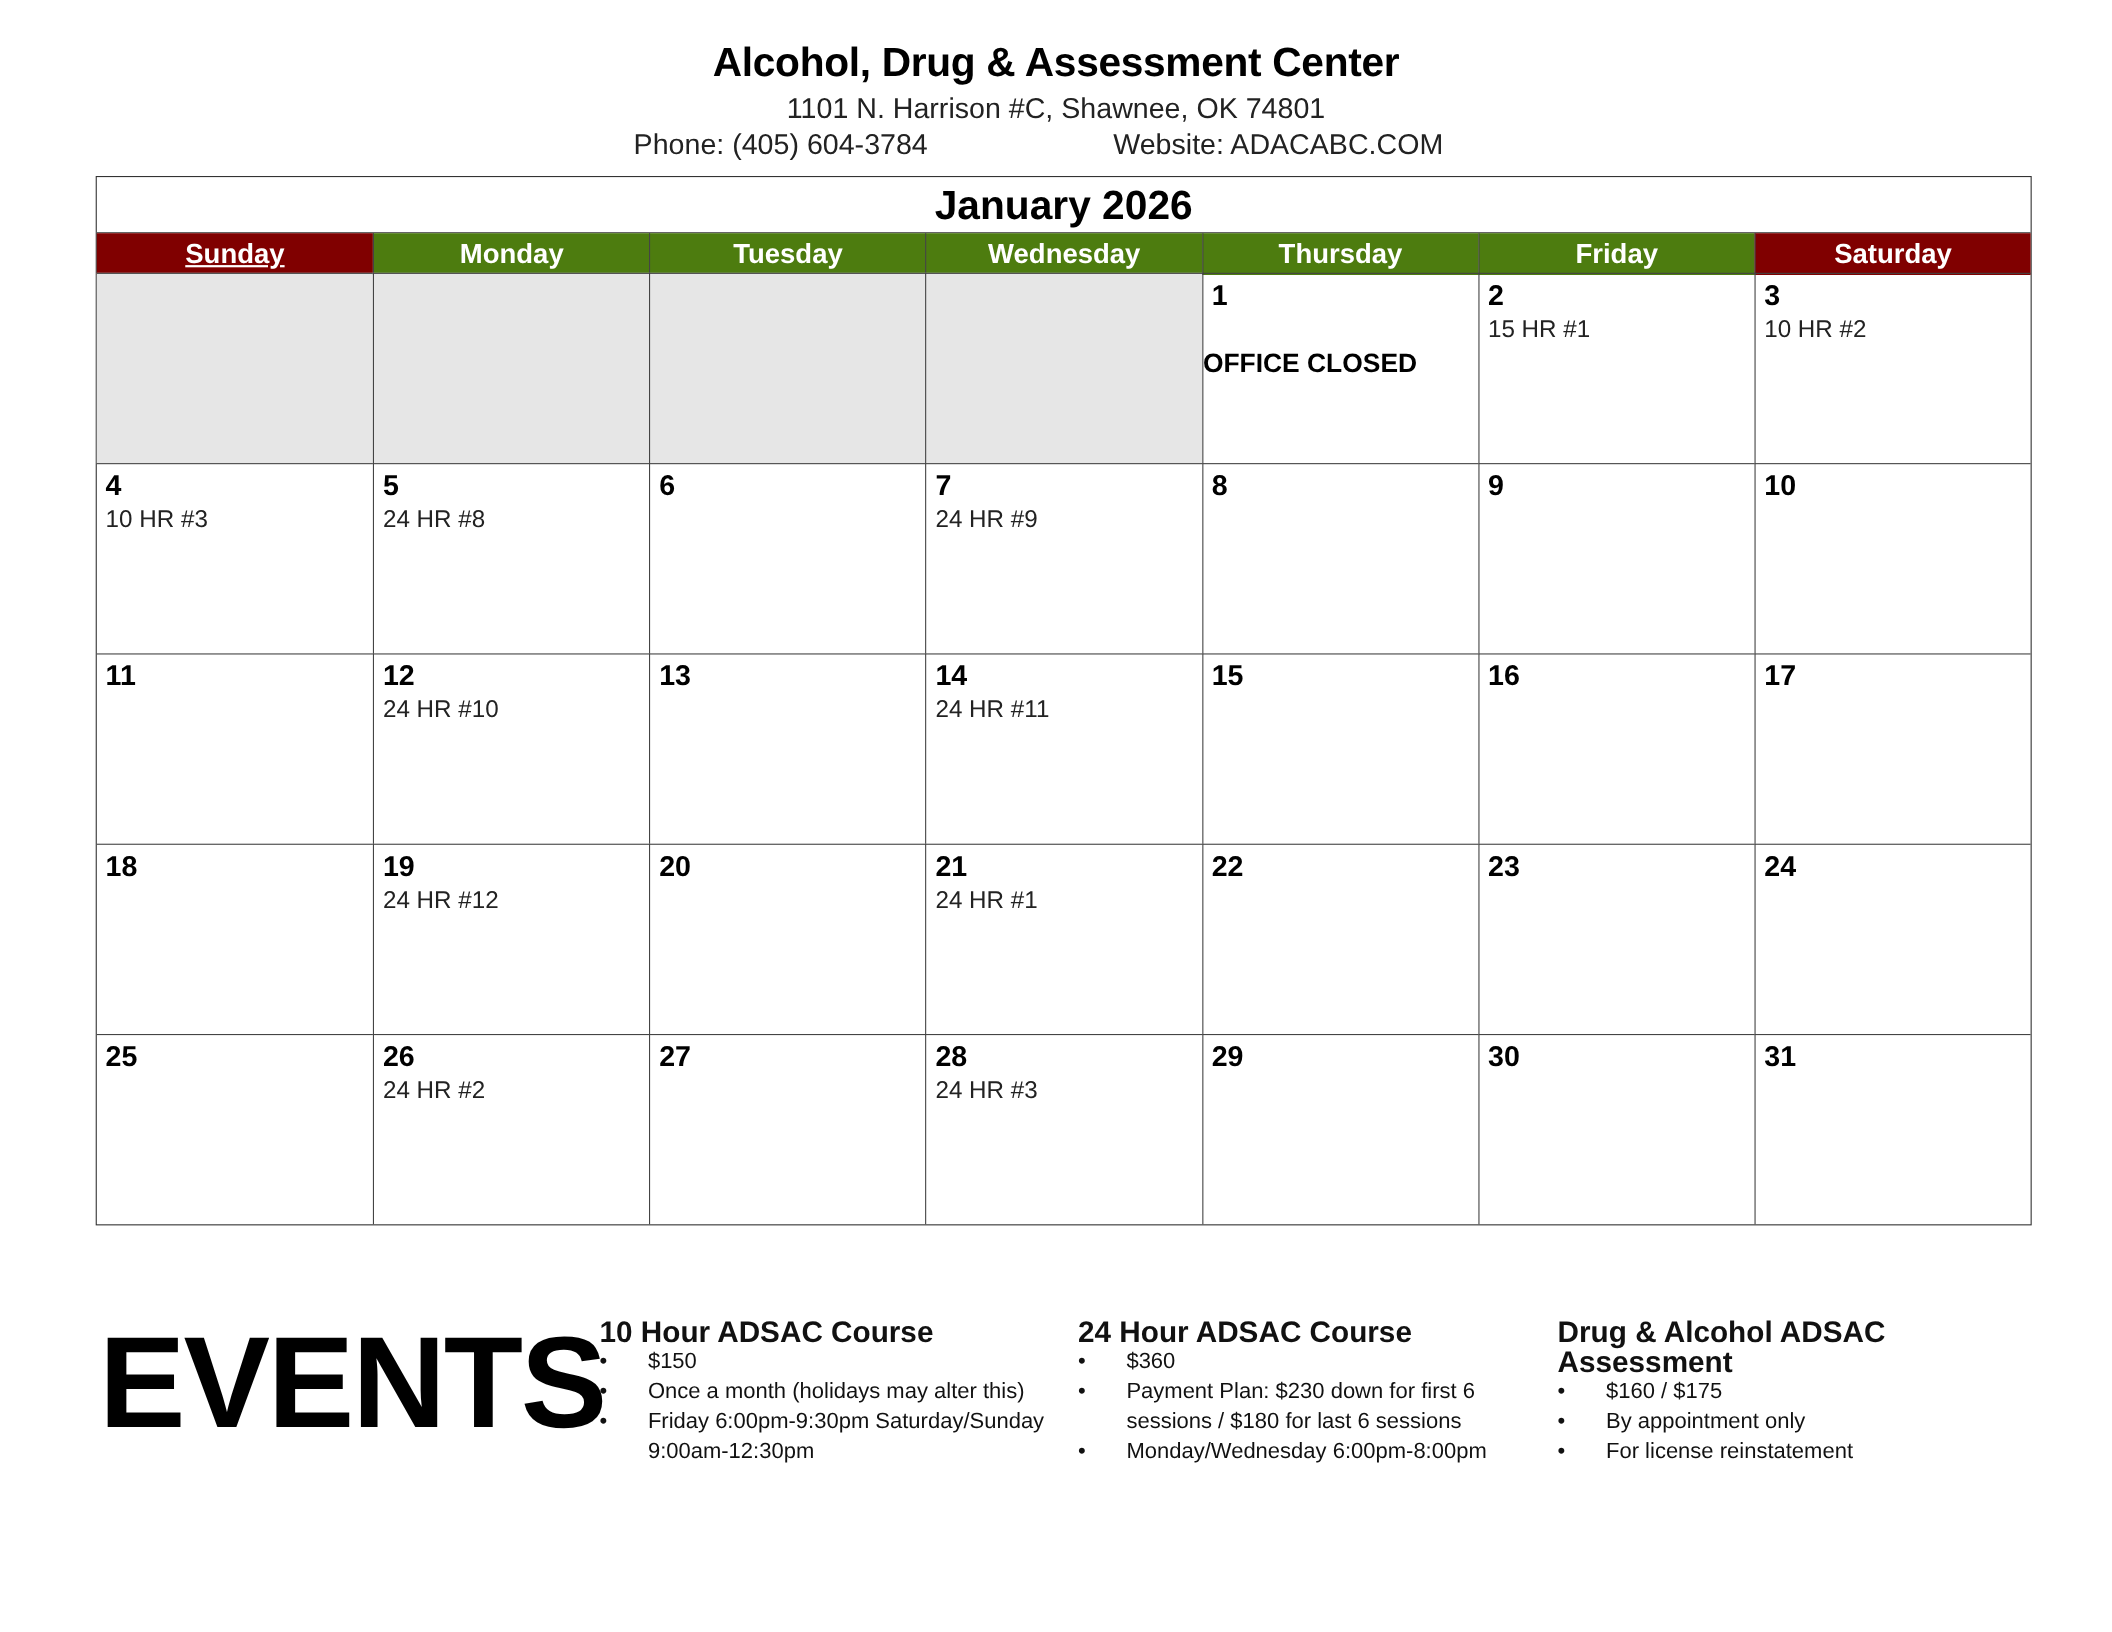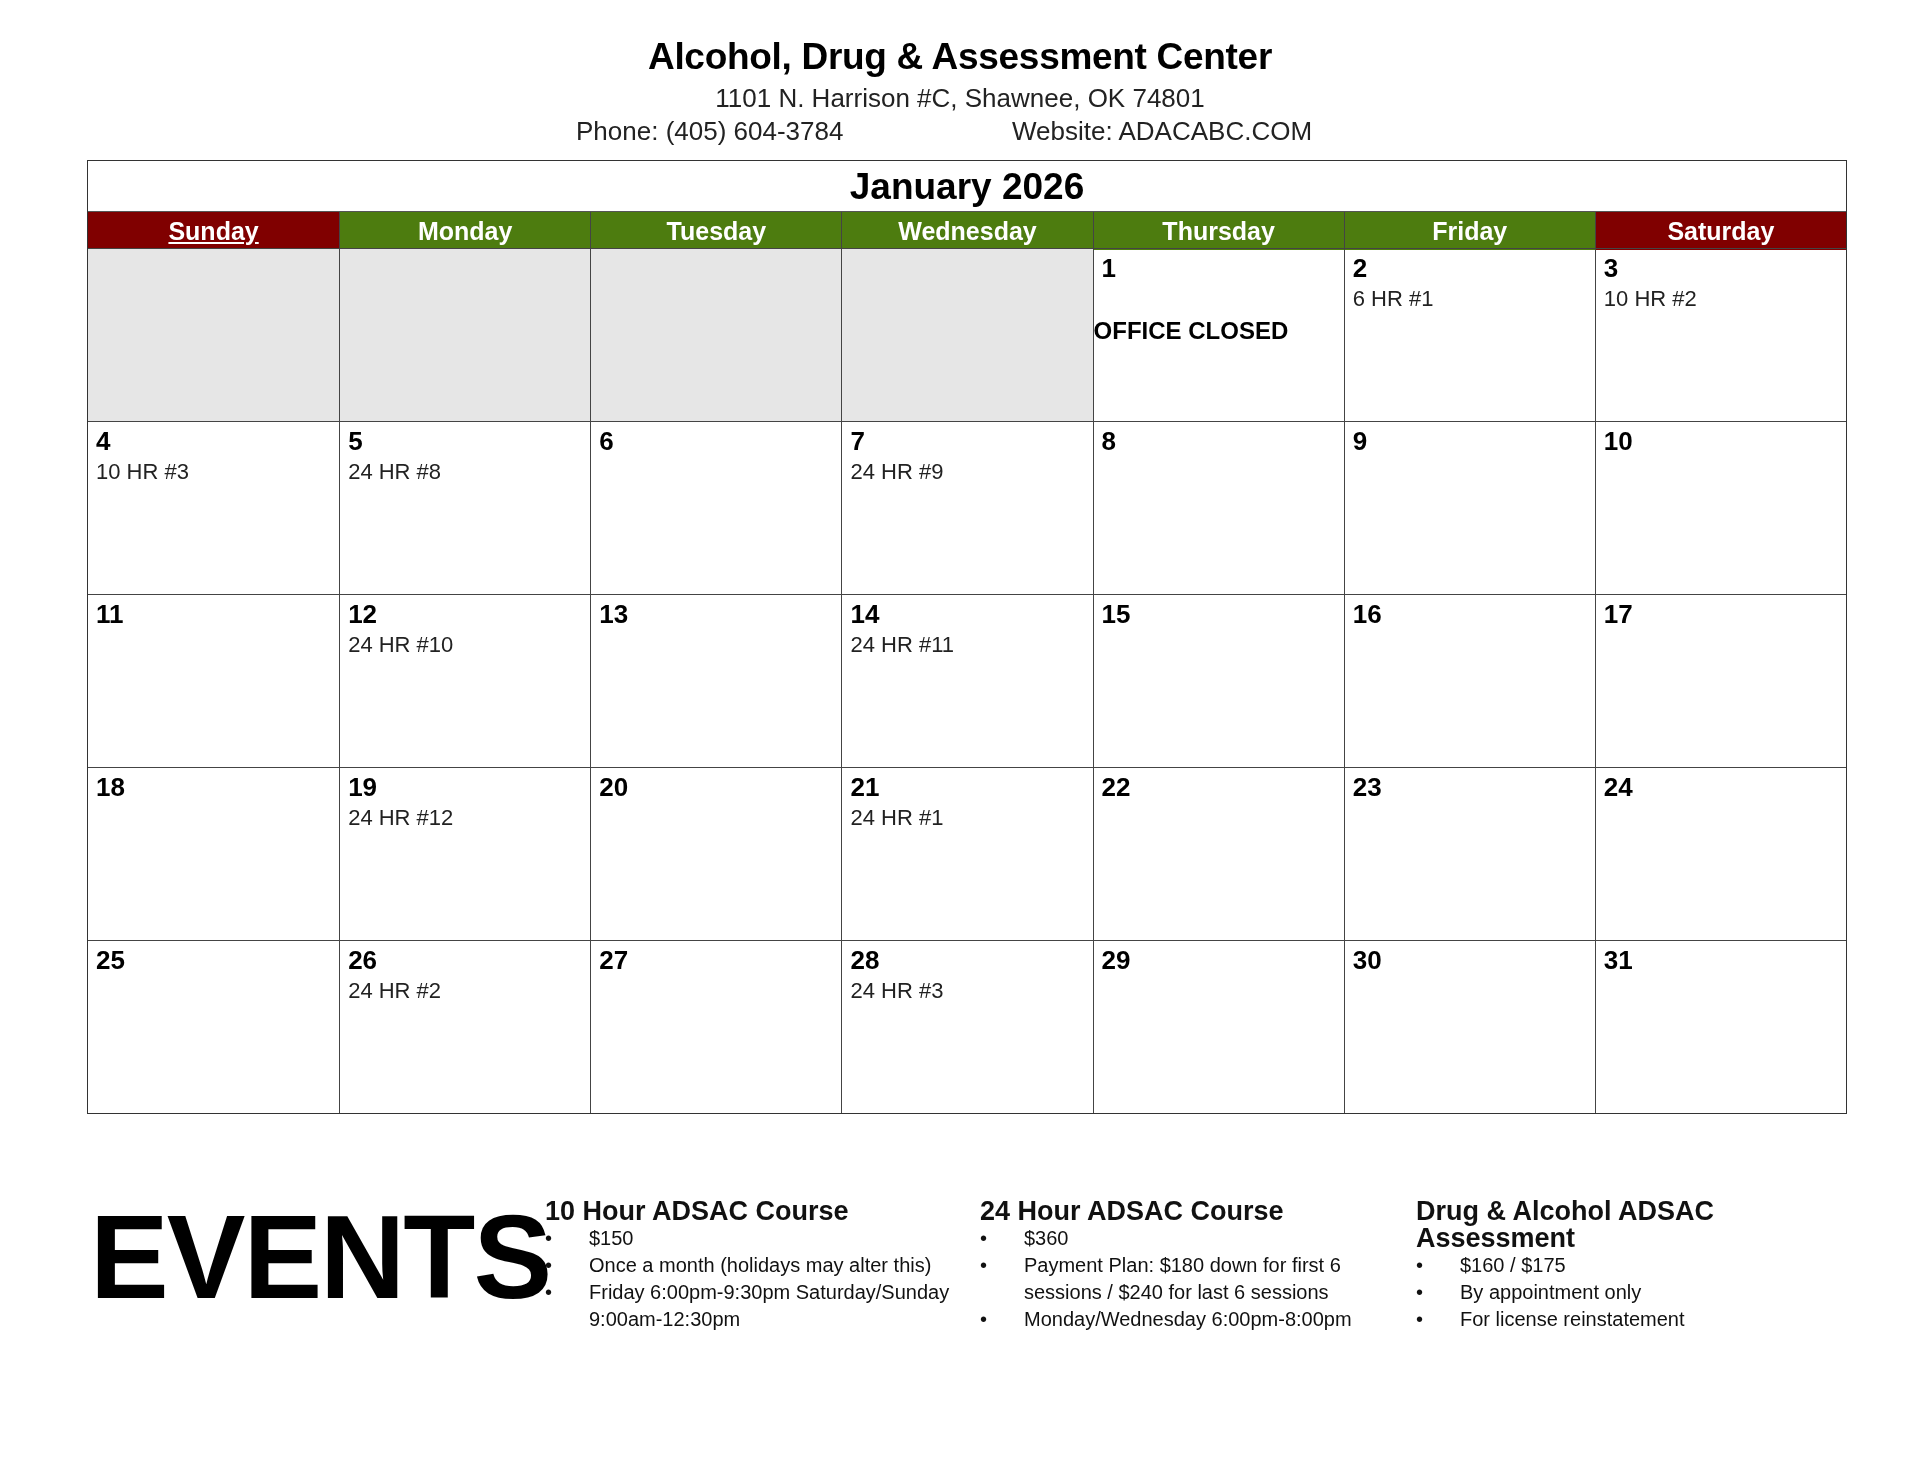--- a/index.html
+++ b/index.html
@@ -81,21 +81,21 @@
       </div>
       <div class="day col3 empty">
         <div class="day-num"></div>
       </div>
       <div class="day col4">
         <div class="day-num">1</div>
         <div class="day-note">OFFICE CLOSED</div>
       </div>
       <div class="day col5">
         <div class="day-num">2</div>
-        <div class="day-event">6 HR #1</div>
+        <div class="day-event">15 HR #1</div>
       </div>
       <div class="day col6">
         <div class="day-num">3</div>
         <div class="day-event">10 HR #2</div>
       </div>
       <div class="day col0">
         <div class="day-num">4</div>
         <div class="day-event">10 HR #3</div>
       </div>
       <div class="day col1">
@@ -197,21 +197,21 @@
   <ul>
     <li>$150</li>
     <li>Once a month (holidays may alter this)</li>
     <li>Friday 6:00pm-9:30pm Saturday/Sunday 9:00am-12:30pm</li>
   </ul>
 </div>
 <div class="event-col ec2">
   <h3>24 Hour ADSAC Course</h3>
   <ul>
     <li>$360</li>
-    <li>Payment Plan: $180 down for first 6 sessions / $240 for last 6 sessions</li>
+    <li>Payment Plan: $230 down for first 6 sessions / $180 for last 6 sessions</li>
     <li>Monday/Wednesday 6:00pm-8:00pm</li>
   </ul>
 </div>
 <div class="event-col ec3">
   <h3>Drug &amp; Alcohol ADSAC Assessment</h3>
   <ul>
     <li>$160 / $175</li>
     <li>By appointment only</li>
     <li>For license reinstatement</li>
   </ul>

